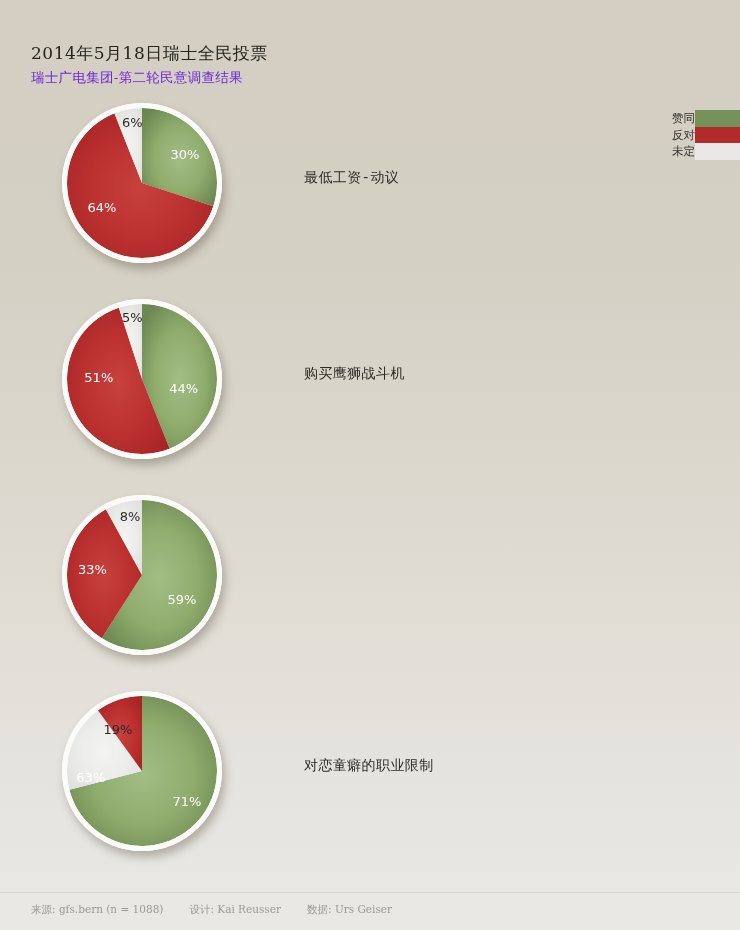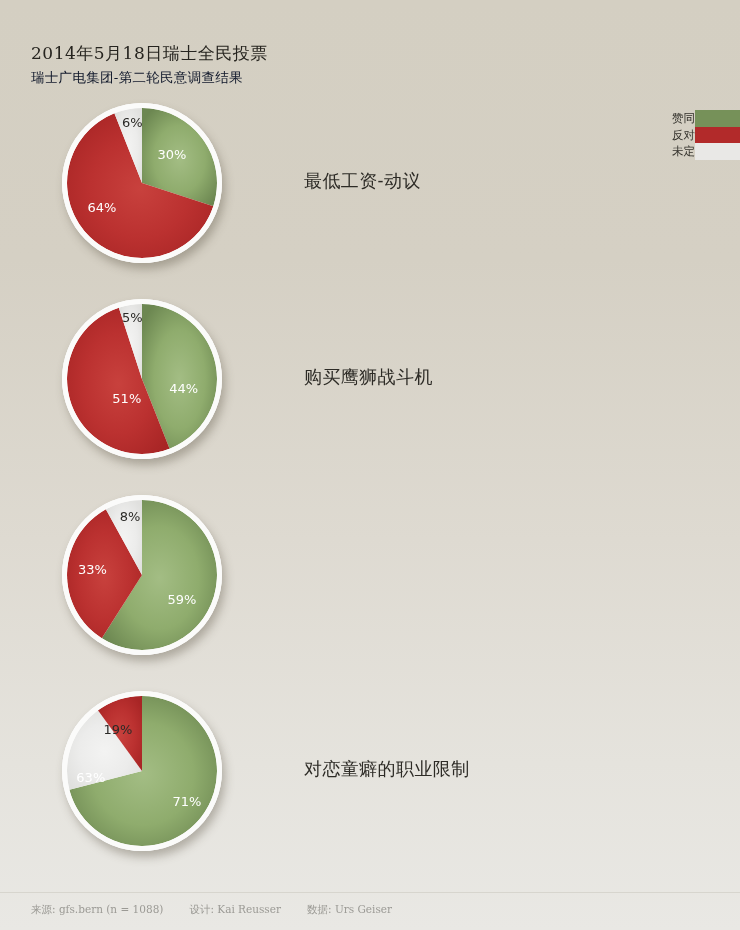--- a/index.html
+++ b/index.html
@@ -28,21 +28,21 @@
     font-size: 17px;
     line-height: 26px;
     color: #26241f;
     letter-spacing: 0.5px;
     white-space: nowrap;
   }
   #subtitle {
     font-family: "DejaVu Serif", "Liberation Serif", serif;
     font-size: 13.5px;
     line-height: 19px;
-    color: #0f172a;
+    color: #6d28d9;
     margin-top: 2px;
     letter-spacing: 0.3px;
     white-space: nowrap;
   }
 
   
   #legend {
     position: absolute;
     right: 0px;
     top: 110px;
@@ -126,22 +126,22 @@
     white-space: nowrap;
     pointer-events: none;
   }
   .slice-label.on-dark { color: #ffffff; }
   .slice-label.on-light { color: #2b2a27; }
 
   .row-title {
     position: absolute;
     left: 304px;
     top: 84px;
-    font-family: Liberation Sans, sans-serif;
-    font-size: 18px;
+    font-family: Liberation Mono, monospace;
+    font-size: 14px;
     color: #2d2b26;
     letter-spacing: 0.4px;
     white-space: nowrap;
   }
 
   
   #footer-rule {
     position: absolute;
     left: 0;
     top: 892px;
@@ -205,21 +205,21 @@
           <radialGradient id="grad-s-0-2" cx="0.5" cy="0.52" r="0.62">
             <stop offset="0" stop-color="#f3f3f2"></stop>
             <stop offset="0.55" stop-color="#ececeb"></stop>
             <stop offset="1" stop-color="#e0e0de"></stop>
           </radialGradient>
         </defs>
         <path d="M 50 50 L 50.000 0.000 A 50 50 0 0 1 97.553 65.451 Z" fill="url(#grad-s-0-0)" stroke="none"></path>
         <path d="M 50 50 L 97.553 65.451 A 50 50 0 1 1 31.594 3.511 Z" fill="url(#grad-s-0-1)" stroke="none"></path>
         <path d="M 50 50 L 31.594 3.511 A 50 50 0 0 1 50.000 0.000 Z" fill="url(#grad-s-0-2)" stroke="none"></path>
       </svg>
-  <div class="slice-label on-dark" style="left: 110px; top: 51.2px;">30%</div>
+  <div class="slice-label on-dark" style="left: 123px; top: 51.2px;">30%</div>
       <div class="slice-label on-dark" style="left: 40px; top: 104px;">64%</div>
       <div class="slice-label on-light" style="left: 70.4px; top: 19.2px;">6%</div>
     </div>
   <div class="row-title">最低工资-动议</div>
 </div>
 
 <div class="chart-row" id="row-1">
   <div class="pie-wrap">
     <div class="pie-shadow"></div>
     <div class="pie-ring"></div>
@@ -239,21 +239,21 @@
             <stop offset="0" stop-color="#f3f3f2"></stop>
             <stop offset="0.55" stop-color="#ececeb"></stop>
             <stop offset="1" stop-color="#e0e0de"></stop>
           </radialGradient>
         </defs>
         <path d="M 50 50 L 50.000 0.000 A 50 50 0 0 1 68.406 96.489 Z" fill="url(#grad-s-1-0)" stroke="none"></path>
         <path d="M 50 50 L 68.406 96.489 A 50 50 0 1 1 34.549 2.447 Z" fill="url(#grad-s-1-1)" stroke="none"></path>
         <path d="M 50 50 L 34.549 2.447 A 50 50 0 0 1 50.000 0.000 Z" fill="url(#grad-s-1-2)" stroke="none"></path>
       </svg>
   <div class="slice-label on-dark" style="left: 121.6px; top: 88.8px; text-align: right;">44%</div>
-      <div class="slice-label on-dark" style="left: 36.8px; top: 99px; margin-left: 28px;">51%</div>
+      <div class="slice-label on-dark" style="left: 36.8px; top: 78px;">51%</div>
       <div class="slice-label on-light" style="left: 70.4px; top: 17.6px;">5%</div>
     </div>
   <div class="row-title">购买鹰狮战斗机</div>
 </div>
 
 <div class="chart-row" id="row-2">
   <div class="pie-wrap">
     <div class="pie-shadow"></div>
     <div class="pie-ring"></div>
     <svg class="pie-svg" viewBox="0 0 100 100" preserveAspectRatio="xMidYMid meet">

